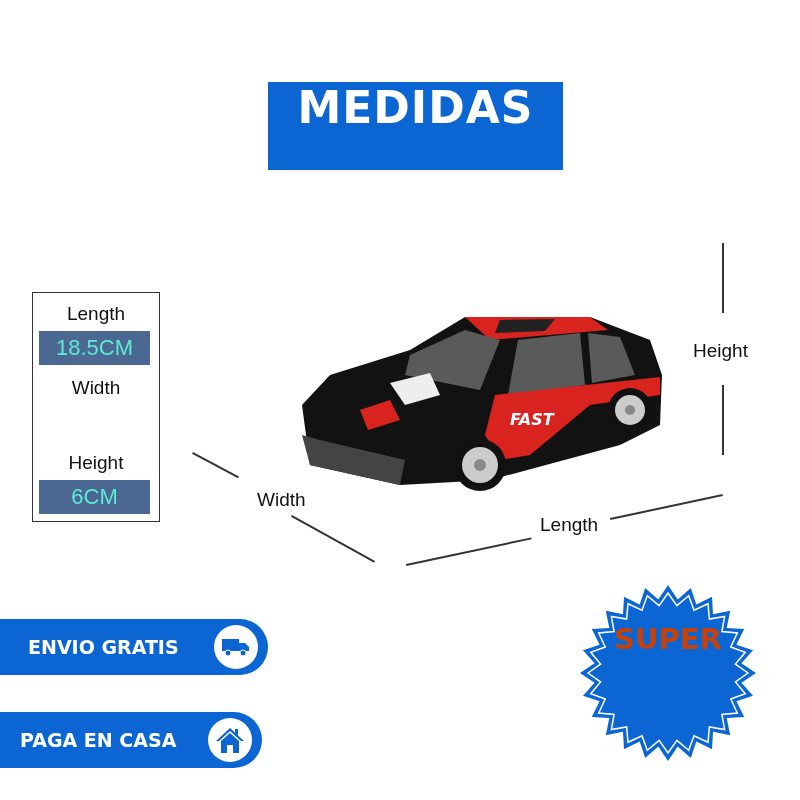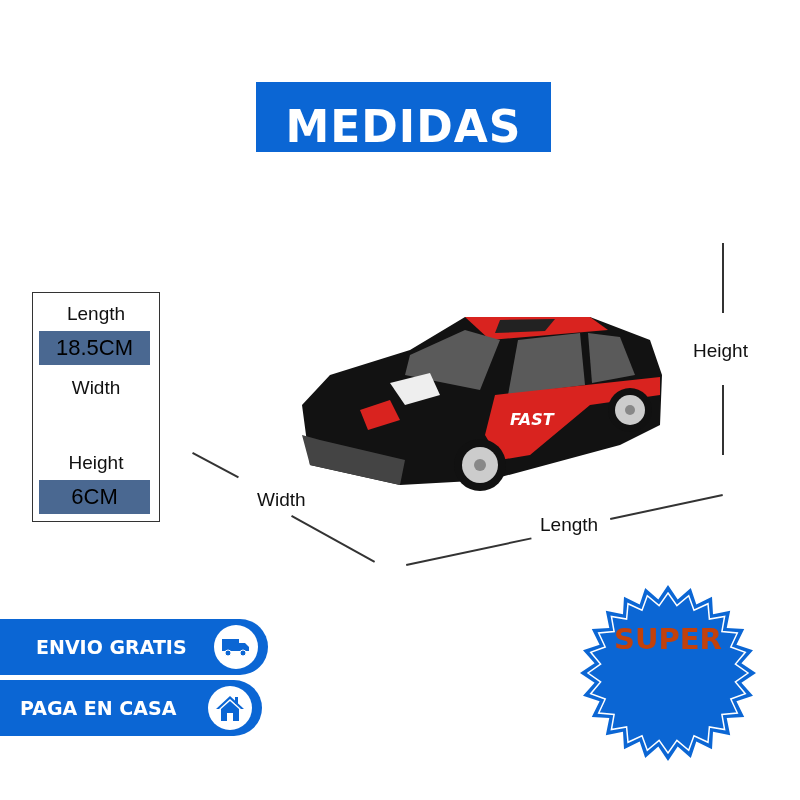--- a/index.html
+++ b/index.html
@@ -1,21 +1,21 @@
 <!DOCTYPE html>
 <html><head>
 <meta charset="utf-8">
 <style>
   html,body{margin:0;padding:0;background:#fff;}
   body{width:800px;height:800px;position:relative;overflow:hidden;font-family:"Liberation Sans",sans-serif;}
-  .title-box{position:absolute;left:256px;top:82px;width:295px;height:70px;background:#0b66d4;display:flex;align-items:flex-end;justify-content:center;}
+  .title-box{position:absolute;left:268px;top:82px;width:295px;height:88px;background:#0b66d4;display:flex;align-items:flex-start;justify-content:center;}
   .title-box span{color:#fff;font-family:"DejaVu Sans",sans-serif;font-weight:bold;font-size:44px;letter-spacing:1px;}
   .spec-box{position:absolute;left:32px;top:292px;width:126px;height:228px;border:1px solid #333;background:#fff;}
   .spec-label{position:absolute;left:0;width:126px;text-align:center;font-size:19px;color:#111;}
-  .spec-value{position:absolute;left:6px;width:111px;height:34px;background:#4a6891;color:#000000;font-size:22px;display:flex;align-items:center;justify-content:center;}
+  .spec-value{position:absolute;left:6px;width:111px;height:34px;background:#4a6891;color:#5eead4;font-size:22px;display:flex;align-items:center;justify-content:center;}
   .dim-label{position:absolute;font-size:19px;color:#111;}
   .line{position:absolute;background:#333;height:1.5px;transform-origin:0 0;}
   .vline{position:absolute;background:#333;width:1.5px;}
   .pill{position:absolute;left:0;height:56px;background:#0b66d4;border-radius:0 30px 30px 0;display:flex;align-items:center;}
   .pill span.t{color:#fff;font-family:"DejaVu Sans",sans-serif;font-weight:bold;font-size:19px;}
   .pill .circ{position:absolute;width:44px;height:44px;border-radius:50%;background:#fff;display:flex;align-items:center;justify-content:center;}
   .badge{position:absolute;left:578px;top:583px;width:180px;height:180px;}
   .badge-text{position:absolute;left:578px;top:620px;width:180px;text-align:center;color:#c2410c;font-family:"DejaVu Sans",sans-serif;font-weight:bold;font-size:29px;line-height:38px;}
   .car{position:absolute;left:290px;top:295px;}
 </style>
@@ -68,31 +68,31 @@
 
   <circle cx="190" cy="170" r="26" fill="#111"></circle>
   <circle cx="190" cy="170" r="18" fill="#ccc"></circle>
   <circle cx="190" cy="170" r="6" fill="#888"></circle>
   <circle cx="340" cy="115" r="22" fill="#111"></circle>
   <circle cx="340" cy="115" r="15" fill="#ccc"></circle>
   <circle cx="340" cy="115" r="5" fill="#888"></circle>
 </svg>
 
 <div class="pill" style="top:619px;width:268px">
-  <span class="t" style="margin-left:36px">ENVIO GRATIS</span>
+  <span class="t" style="margin-left:28px">ENVIO GRATIS</span>
   <div class="circ" style="left:214px;top:6px">
     <svg width="30" height="22" viewBox="0 0 30 22">
         <rect x="1" y="3" width="17" height="12" fill="#0b66d4"></rect>
         <path d="M18 7 L24 7 L28 11 L28 15 L18 15 Z" fill="#0b66d4"></path>
         <circle cx="7" cy="17" r="3" fill="#0b66d4" stroke="#fff" stroke-width="1"></circle>
         <circle cx="22" cy="17" r="3" fill="#0b66d4" stroke="#fff" stroke-width="1"></circle>
       </svg>
   </div>
 </div>
-<div class="pill" style="top:680px;width:262px">
+<div class="pill" style="top:712px;width:262px">
   <span class="t" style="margin-left:20px">PAGA EN CASA</span>
   <div class="circ" style="left:208px;top:6px">
     <svg width="30" height="28" viewBox="0 0 30 28">
         <path d="M15 2 L29 15 L26 15 L15 5 L4 15 L1 15 Z" fill="#0b66d4"></path>
         <path d="M6 15 L15 7 L24 15 L24 27 L6 27 Z" fill="#0b66d4"></path>
         <rect x="12" y="19" width="6" height="8" fill="#fff"></rect>
         <rect x="20" y="3" width="3" height="7" fill="#0b66d4"></rect>
       </svg>
   </div>
 </div>

